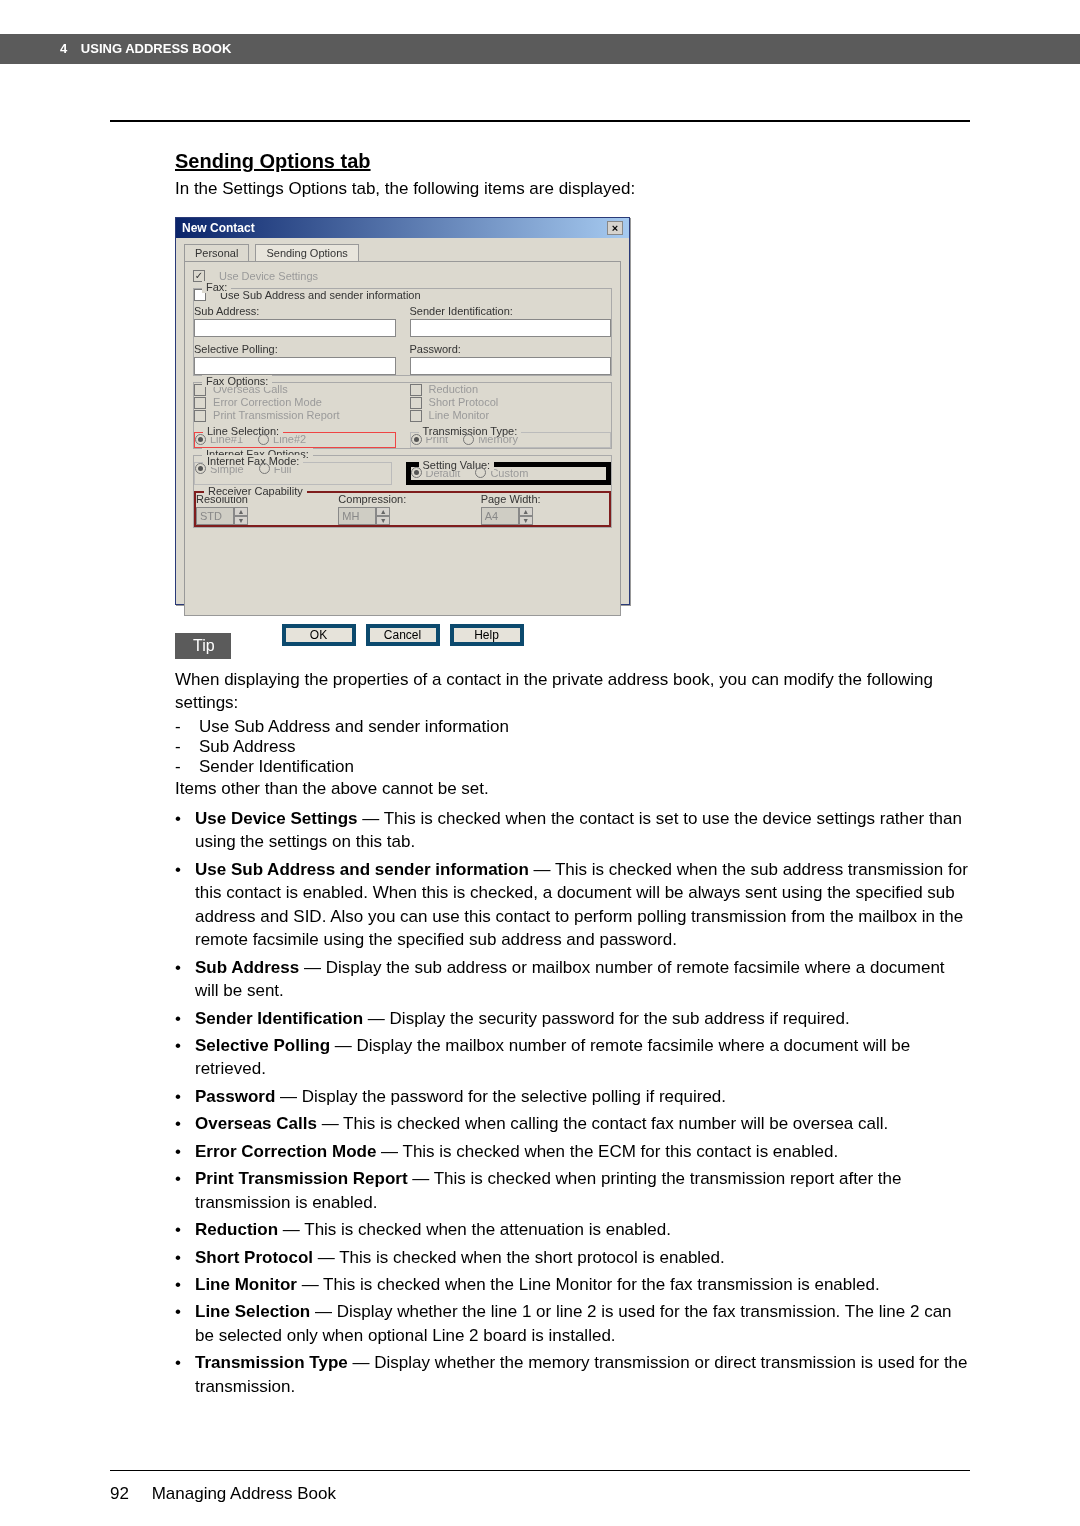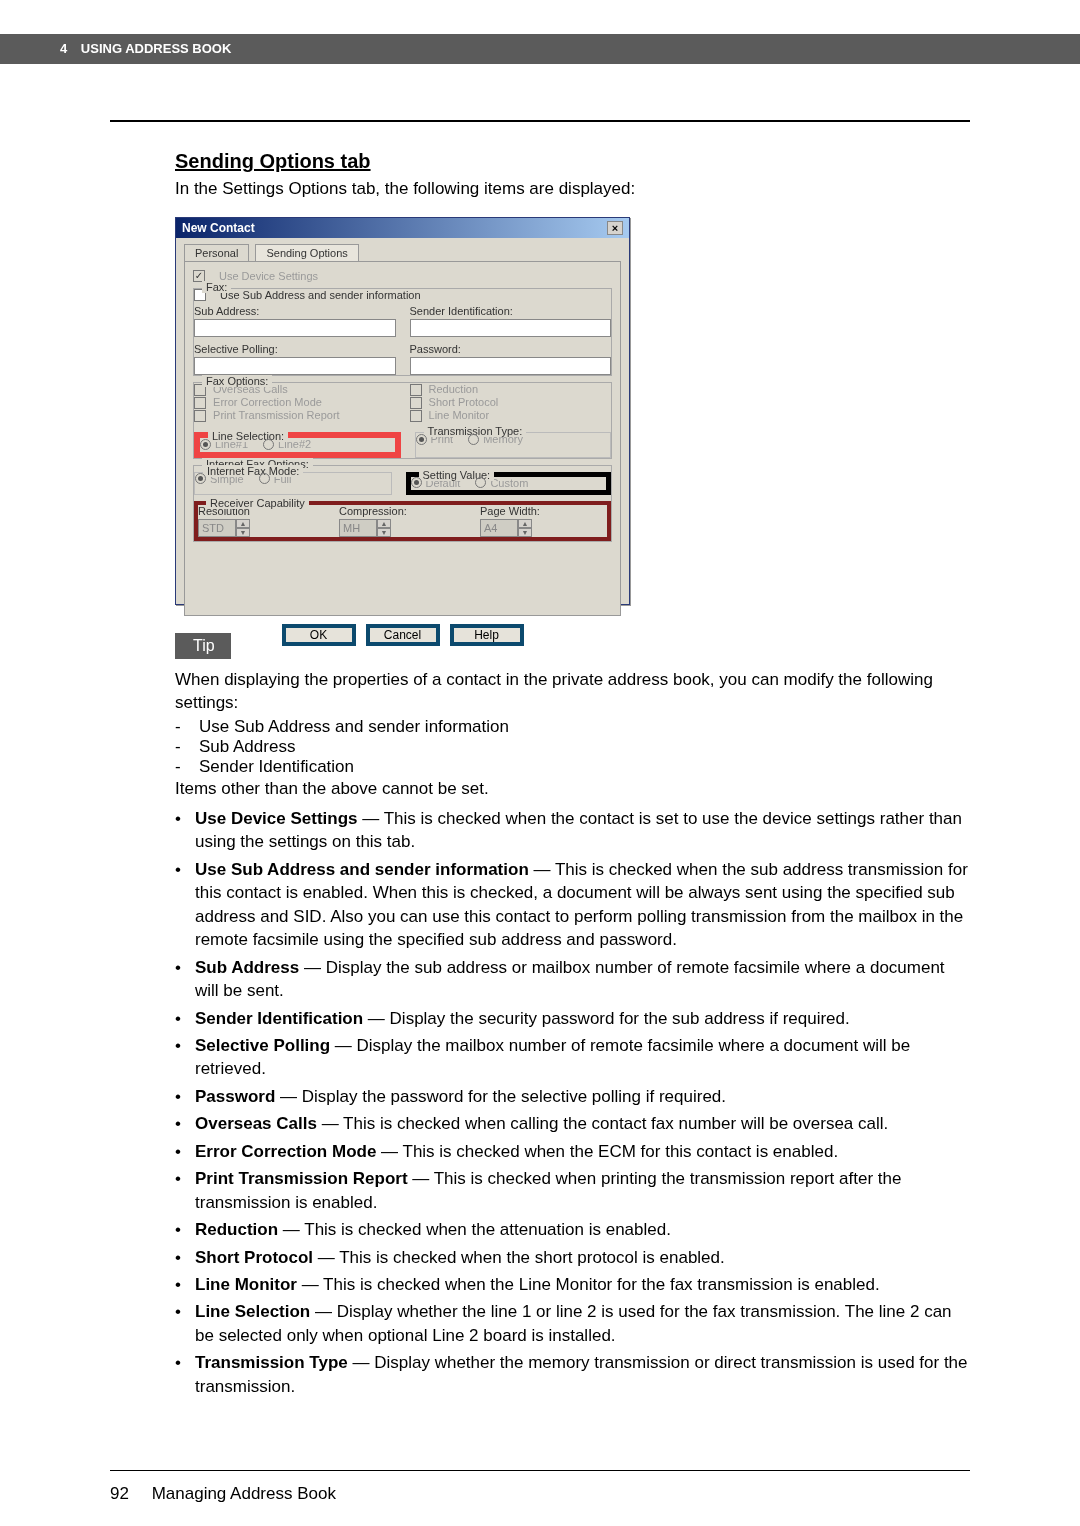--- a/index.html
+++ b/index.html
@@ -138,21 +138,21 @@
           </div>
           <div class="grprow">
             <div class="col"><span class="chk disabled"></span> <span class="disabled-text">Error Correction Mode</span></div>
             <div class="col"><span class="chk disabled"></span> <span class="disabled-text">Short Protocol</span></div>
           </div>
           <div class="grprow">
             <div class="col"><span class="chk disabled"></span> <span class="disabled-text">Print Transmission Report</span></div>
             <div class="col"><span class="chk disabled"></span> <span class="disabled-text">Line Monitor</span></div>
           </div>
           <div class="grprow" style="margin-top:4px;">
-            <div class="col grp" style="border:6px solid #ef4444; position:relative;">
+            <div class="col grp" style="border:1px solid #ef4444; position:relative;">
               <span class="lg">Line Selection:</span>
               <span class="radio sel disabled-text">
                   <span class="dot"></span>
                   <span>Line#1</span>
                 </span>
               <span class="radio disabled-text">
                   <span class="dot"></span>
                   <span>Line#2</span>
                 </span>
             </div>
@@ -189,21 +189,21 @@
               <span class="radio sel disabled-text">
                   <span class="dot"></span>
                   <span>Default</span>
                 </span>
               <span class="radio disabled-text">
                   <span class="dot"></span>
                   <span>Custom</span>
                 </span>
             </div>
           </div>
-          <div class="grp" style="border:4px solid #7f1d1d; position:relative; margin-top:6px;">
+          <div class="grp" style="border:2px solid #7f1d1d; position:relative; margin-top:6px;">
             <span class="lg">Receiver Capability</span>
             <div class="grprow">
               <div class="col">
                 <span class="lbl">Resolution</span>
                 <span class="spin">
                     <span class="box">STD</span>
                     <span class="arrows">
                       <div>▲</div>
                       <div>▼</div>
                     </span>

